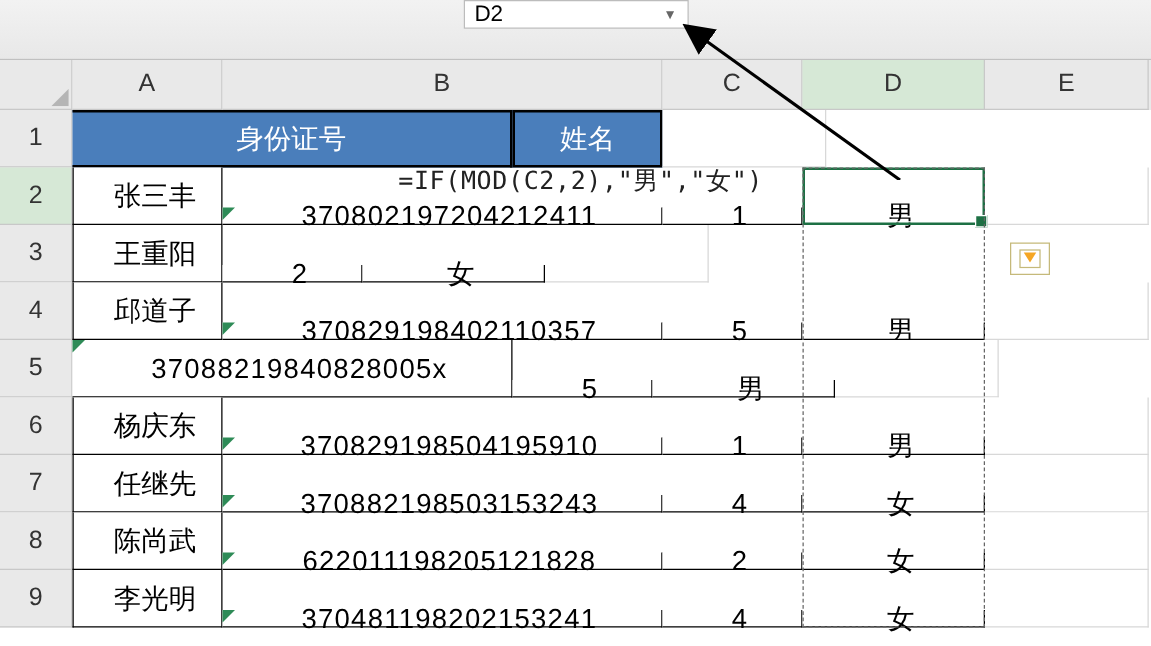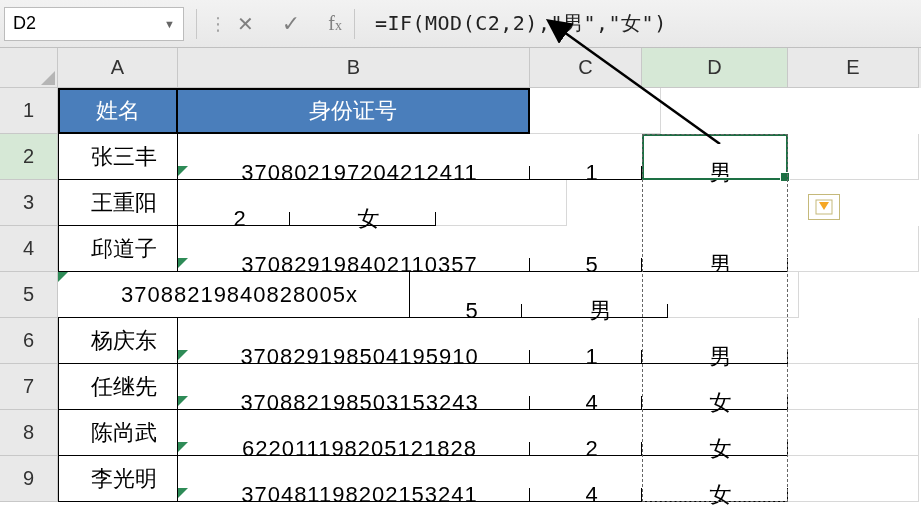--- a/index.html
+++ b/index.html
@@ -15,20 +15,21 @@
 
   
   .formula-bar {
     display: flex;
     align-items: center;
     height: 48px;
     background: linear-gradient(#f2f2f2, #e8e8e8);
     border-bottom: 1px solid #c0c0c0;
     padding: 0 4px;
     gap: 12px;
+    flex-direction: column;
   }
   .name-box {
     width: 180px;
     height: 34px;
     background: #fff;
     border: 1px solid #bcbcbc;
     display: flex;
     align-items: center;
     justify-content: space-between;
     padding: 0 8px;
@@ -217,22 +218,22 @@
     </div>
     <div class="col-head col-A">A</div>
     <div class="col-head col-B">B</div>
     <div class="col-head col-C">C</div>
     <div class="col-head col-D active">D</div>
     <div class="col-head col-E">E</div>
   </div>
 
   <div class="row">
     <div class="row-head">1</div>
+    <div class="hdr-cell col-B" style="border-left:none">身份证号</div>
     <div class="hdr-cell col-A">姓名</div>
-    <div class="hdr-cell col-B" style="border-left:none">身份证号</div>
     <div class="cell col-E"></div>
   </div>
 
   <div class="row data-row">
     <div class="row-head active">2</div>
     <div class="cell data-cell col-A">张三丰</div>
     <div class="cell data-cell col-B tri" style="border-left:none">370802197204212411</div>
     <div class="cell data-cell col-C" style="border-left:none">1</div>
     <div class="cell data-cell col-D" style="border-left:none">男</div>
     <div class="cell col-E"></div>

